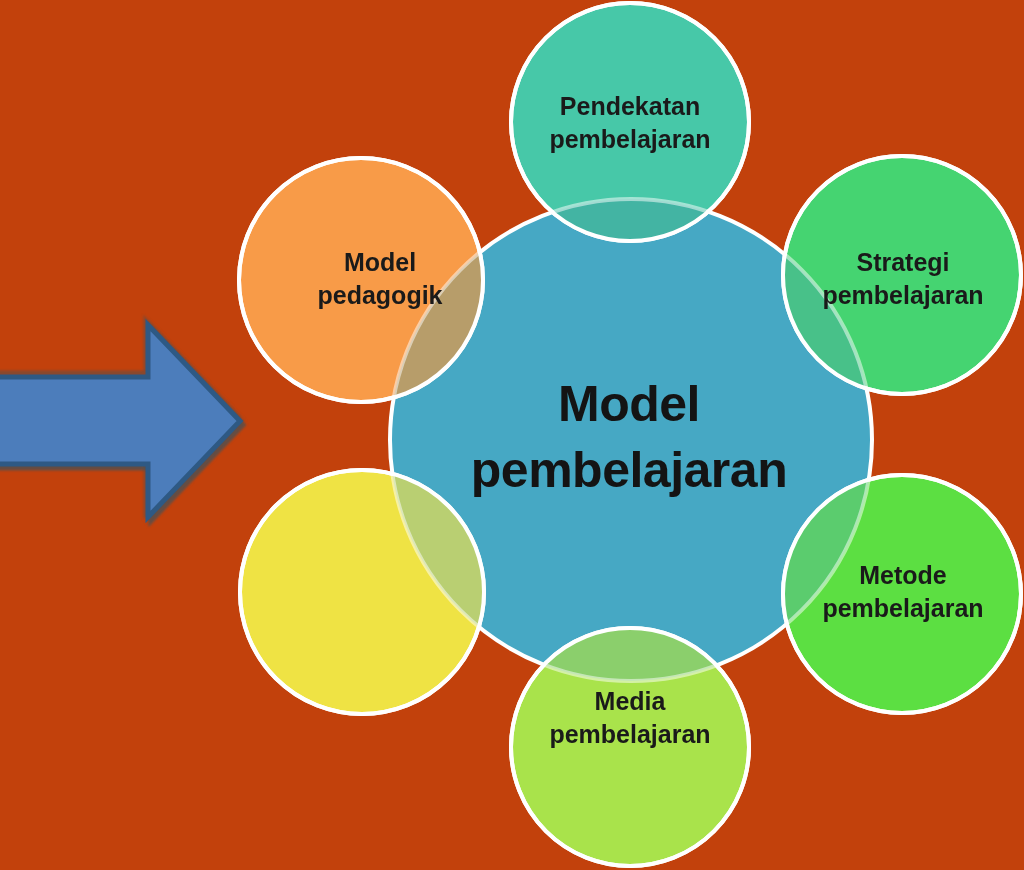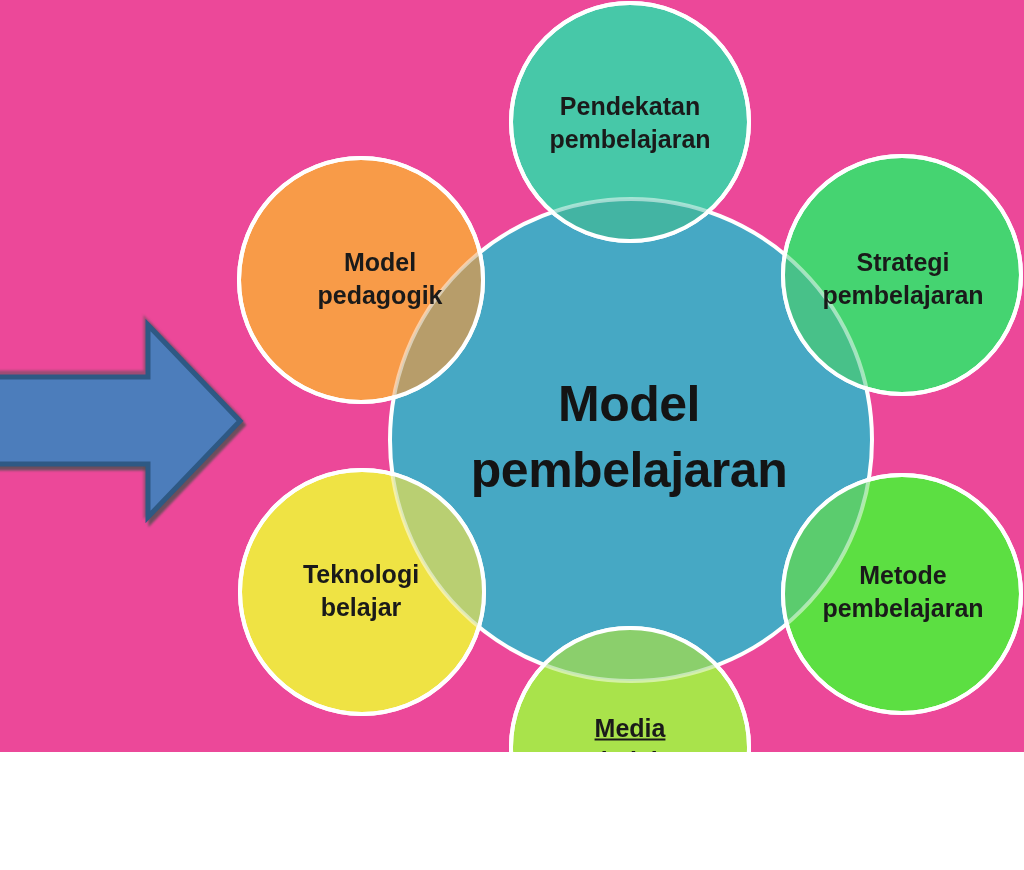--- a/index.html
+++ b/index.html
@@ -1,19 +1,19 @@
 <!DOCTYPE html>
 <html><head>
 <meta charset="utf-8">
 <style>
   html,body { margin:0; padding:0; background:#ffffff; }
   .stage {
     position:relative;
-    width:1024px; height:752px;
-    background:#ec4899;
+    width:1024px; height:870px;
+    background:#c2410c;
     overflow:hidden;
     font-family:"Liberation Sans","DejaVu Sans",sans-serif;
   }
   .stage svg { position:absolute; left:0; top:0; }
 
   .outlined { stroke:#ffffff; stroke-width:4; }
   .lens     { stroke:rgba(255,255,255,0.5); stroke-width:4; }
   .rim      { fill:none; stroke:#ffffff; stroke-width:4; }
 
   .arrow-group {
@@ -109,25 +109,23 @@
 
   <div class="label" style="left: 630px; top: 122px; color: rgb(26, 26, 26);">Pendekatan
 pembelajaran</div>
 
   <div class="label" style="left: 903px; top: 278px; color: rgb(26, 26, 26);">Strategi
 pembelajaran</div>
 
   <div class="label" style="left: 903px; top: 591px; color: rgb(26, 26, 26);">Metode
 pembelajaran</div>
 
-  <div class="label" style="left: 630px; top: 744px; color: rgb(26, 26, 26); text-decoration: underline;">Media
+  <div class="label" style="left: 630px; top: 717px; color: rgb(26, 26, 26);">Media
 pembelajaran</div>
 
-  <div class="label" style="left: 361px; top: 590px; color: rgb(26, 26, 26);">Teknologi
-belajar</div>
 
   <div class="label" style="left: 360px; top: 278px; color: rgb(26, 26, 26); margin-left: 20px;">Model
 pedagogik</div>
 
   <div class="label center-label" style="left: 629px; top: 437px; color: rgb(20, 20, 20);">Model
 pembelajaran</div>
 
 
 </div>
 

